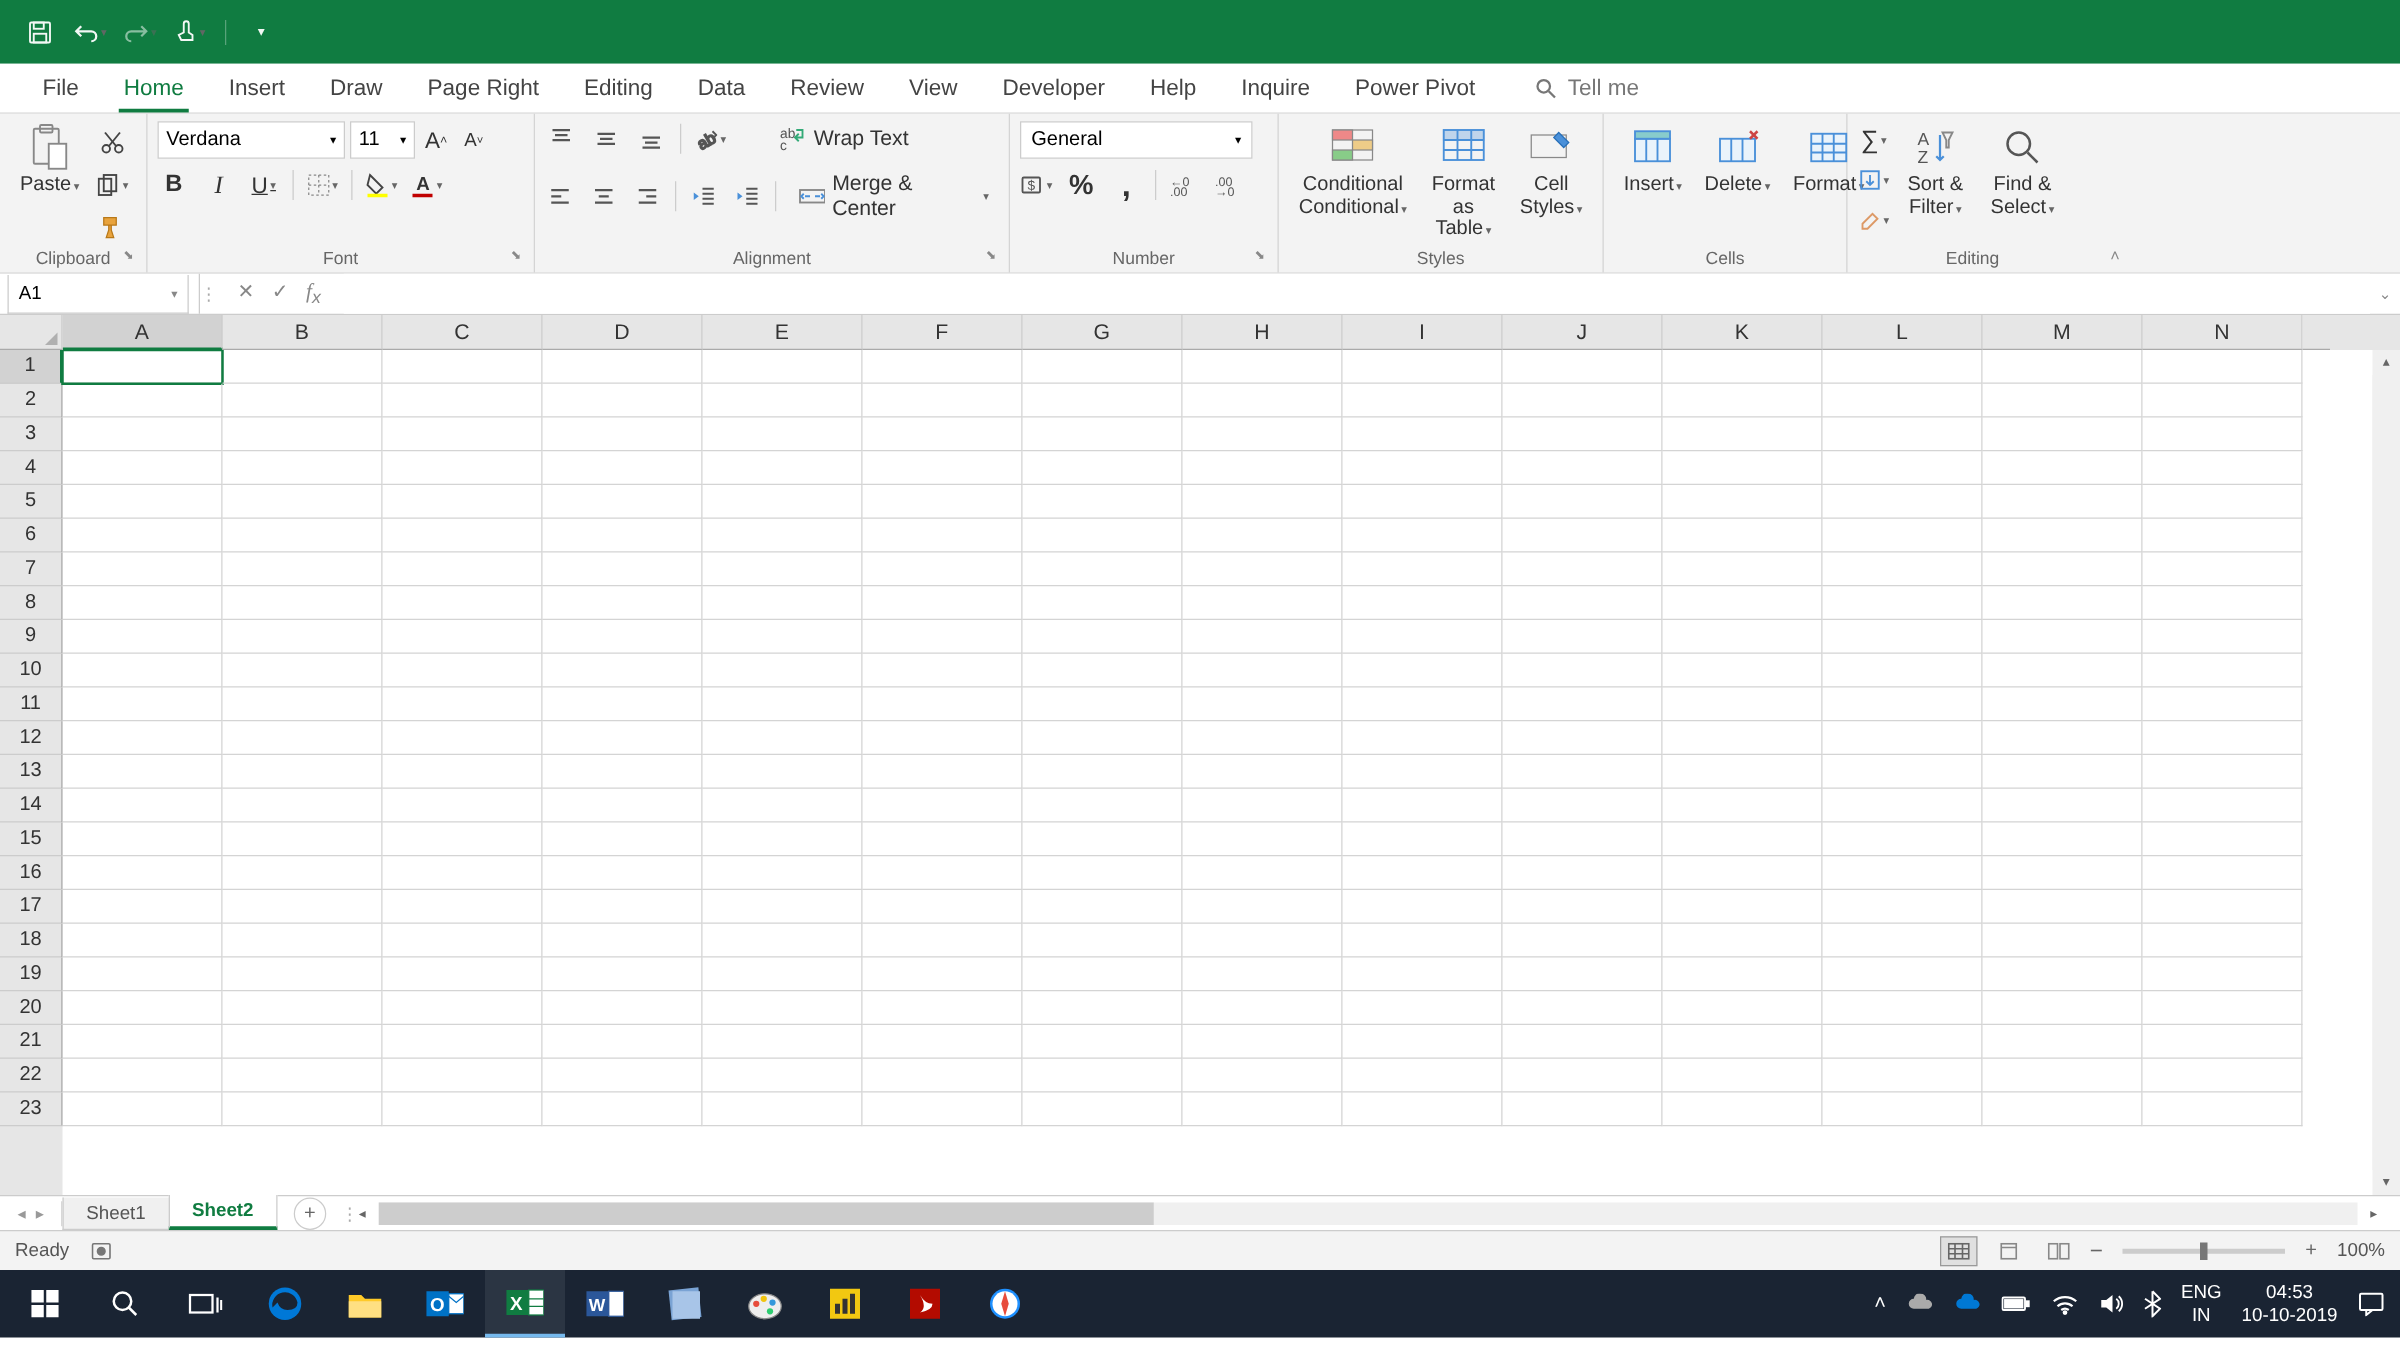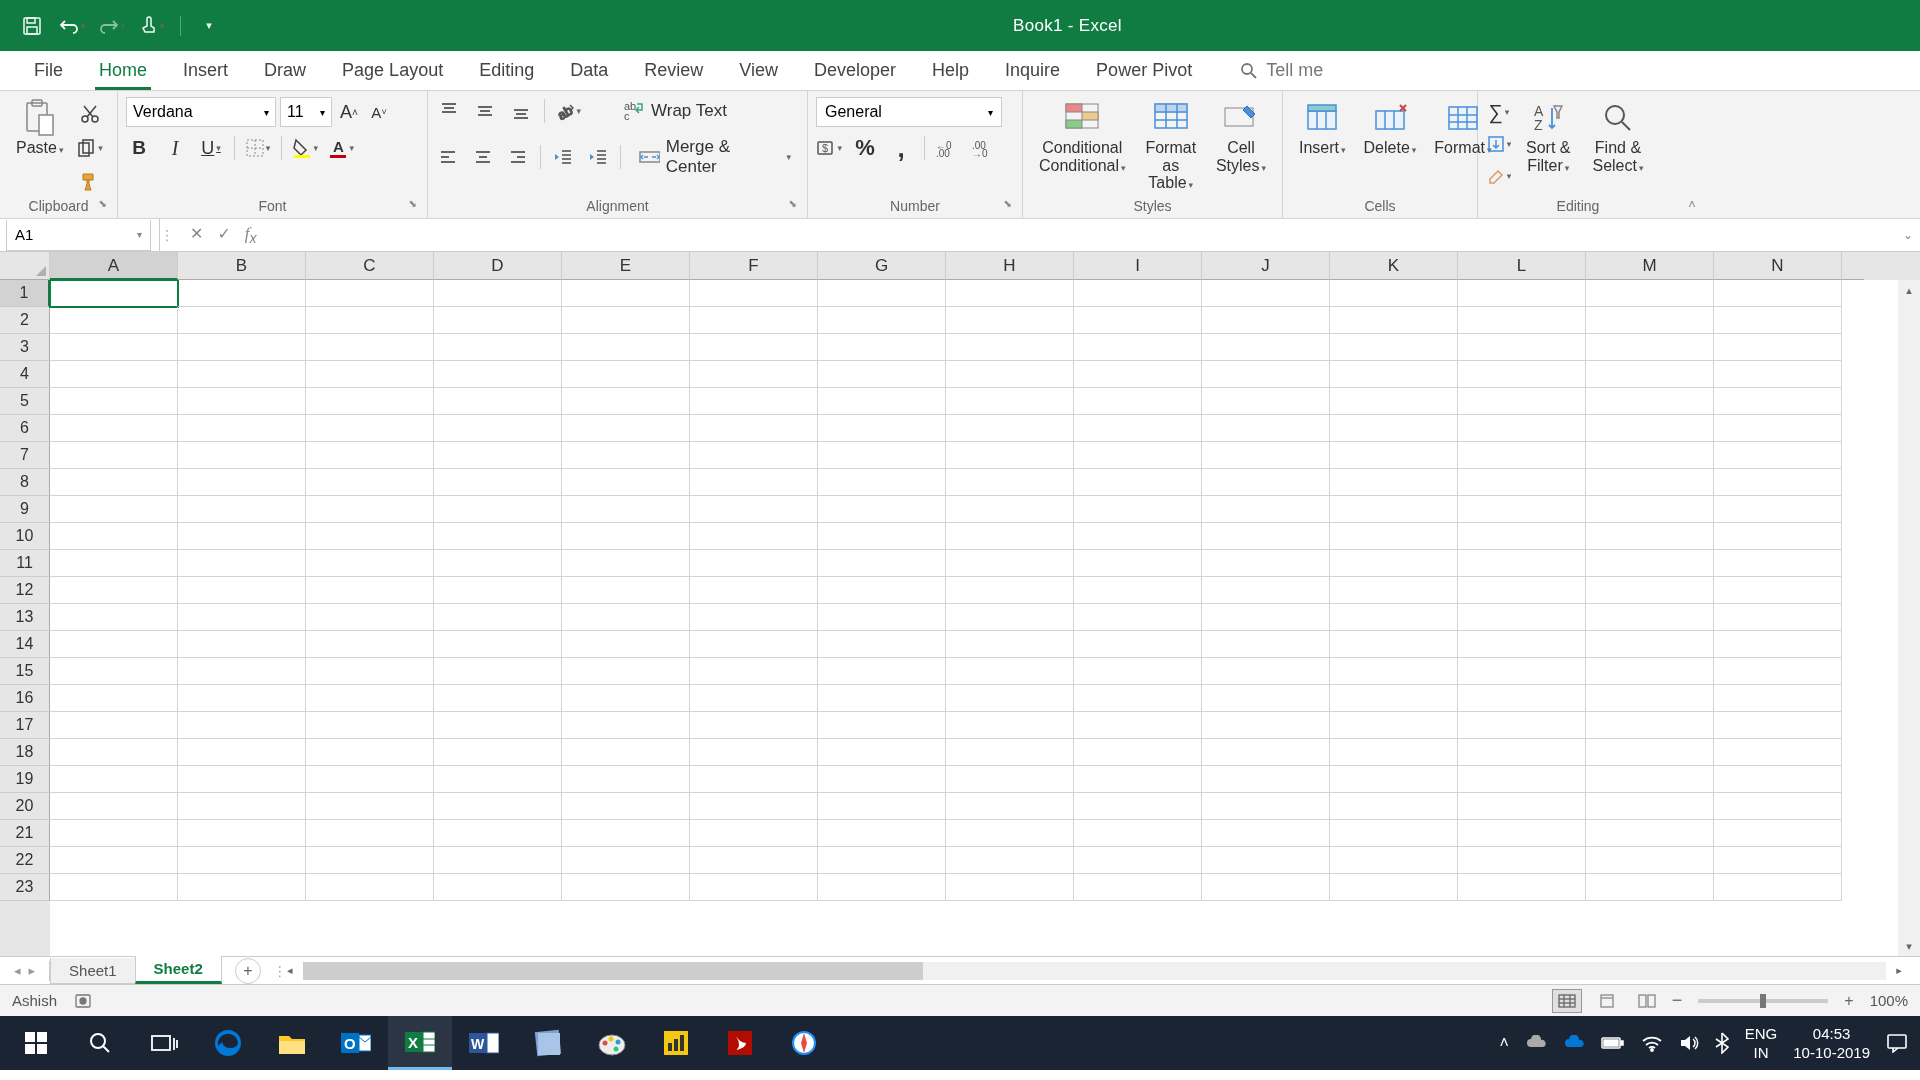--- a/index.html
+++ b/index.html
@@ -128,32 +128,29 @@
         </svg>
       </div>
     <div class="qat-btn dd-arrow">
         <svg width="18" height="20" viewBox="0 0 18 20" fill="none" stroke="#fff" stroke-width="1.5">
           <path d="M7 10 V3 a2 2 0 0 1 4 0 V10 l3 2 v4 H5 l-2-4 z"></path>
         </svg>
       </div>
     <div class="qat-sep"></div>
     <div class="qat-btn" style="font-size:11px">▾</div>
   </div>
-  <div class="title-center">
-    <span>Book1</span><span>  -  </span><span>Excel</span>
-  </div>
 </div>
 
 <div class="ribbon-tabs">
   <div id="tabs-holder" style="display: flex;">
       <div class="tab">File</div>
       <div class="tab active">Home</div>
       <div class="tab">Insert</div>
       <div class="tab">Draw</div>
-      <div class="tab">Page Layout</div>
+      <div class="tab">Page Right</div>
       <div class="tab">Editing</div>
       <div class="tab">Data</div>
       <div class="tab">Review</div>
       <div class="tab">View</div>
       <div class="tab">Developer</div>
       <div class="tab">Help</div>
       <div class="tab">Inquire</div>
       <div class="tab">Power Pivot</div>
     </div>
   <div class="tellme" style="margin-left:30px">
@@ -957,21 +954,21 @@
     <div style="width:8px;color:#aaa;font-size:14px">⋮</div>
     <div class="hs-btn">◂</div>
     <div class="hs-track">
         <div class="hs-thumb"></div>
       </div>
     <div class="hs-btn">▸</div>
   </div>
 </div>
 
 <div class="status-bar">
-  <span>Ashish</span>
+  <span>Ready</span>
   <span style="margin-left:18px">
       <svg width="20" height="16" fill="none" stroke="#777" stroke-width="1.3">
         <rect x="1" y="2" width="14" height="12" rx="1"></rect>
         <circle cx="8" cy="8" r="3" fill="#777"></circle>
       </svg>
     </span>
   <div class="status-right">
     <div class="view-btn active">
         <svg width="18" height="14" fill="none" stroke="#666" stroke-width="1.3">
           <rect x="1" y="1" width="16" height="12"></rect>

